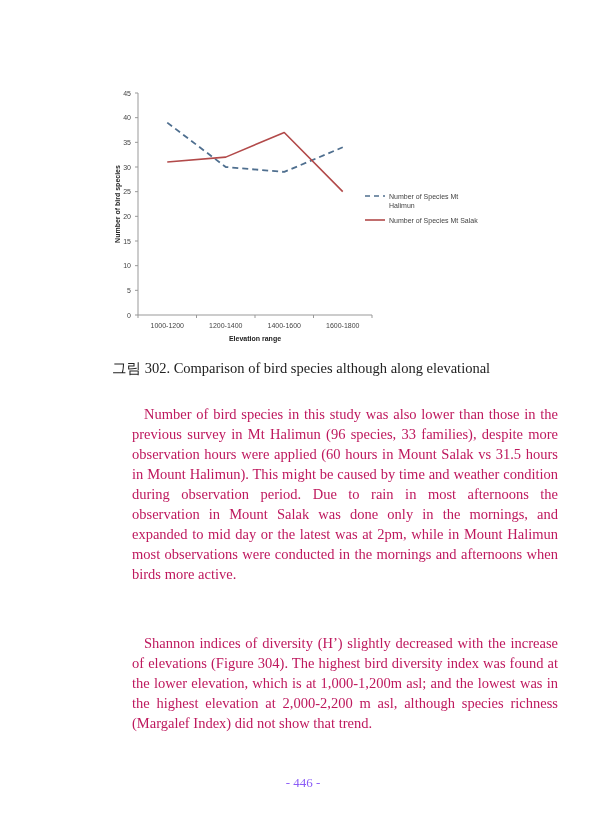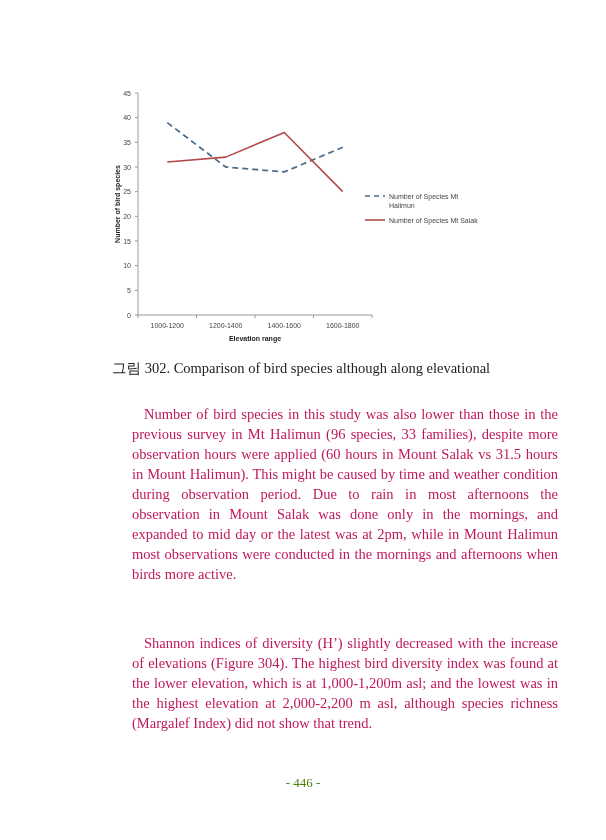--- a/index.html
+++ b/index.html
@@ -19,21 +19,21 @@
     position: absolute; left: 111px; width: 426px;
     font-family: "Liberation Serif", "DejaVu Serif", serif; font-size: 14.5px; color: #be185d;
     line-height: 20px; text-align: justify; margin-left: 21px;
   }
   .body-text p { margin: 0; text-indent: 12px; text-align: justify; }
   .p1 { top: 404px; }
   .p2 { top: 570px; }
   .p3 { top: 633px; }
   .page-number {
     position: absolute; left: 0; width: 606px; top: 775px; text-align: center;
-    font-family: "Liberation Serif", "DejaVu Serif", serif; font-size: 13px; color: #4d7c0f;
+    font-family: "Liberation Serif", "DejaVu Serif", serif; font-size: 13px; color: #8b5cf6;
   }
 </style>
 </head>
 <body>
 
 <div class="page">
 
   <svg class="chart" id="chart" width="606" height="350">
     <g id="y-axis-group">
         <line x1="138" y1="93" x2="138" y2="315" stroke="#999" stroke-width="1"></line>

